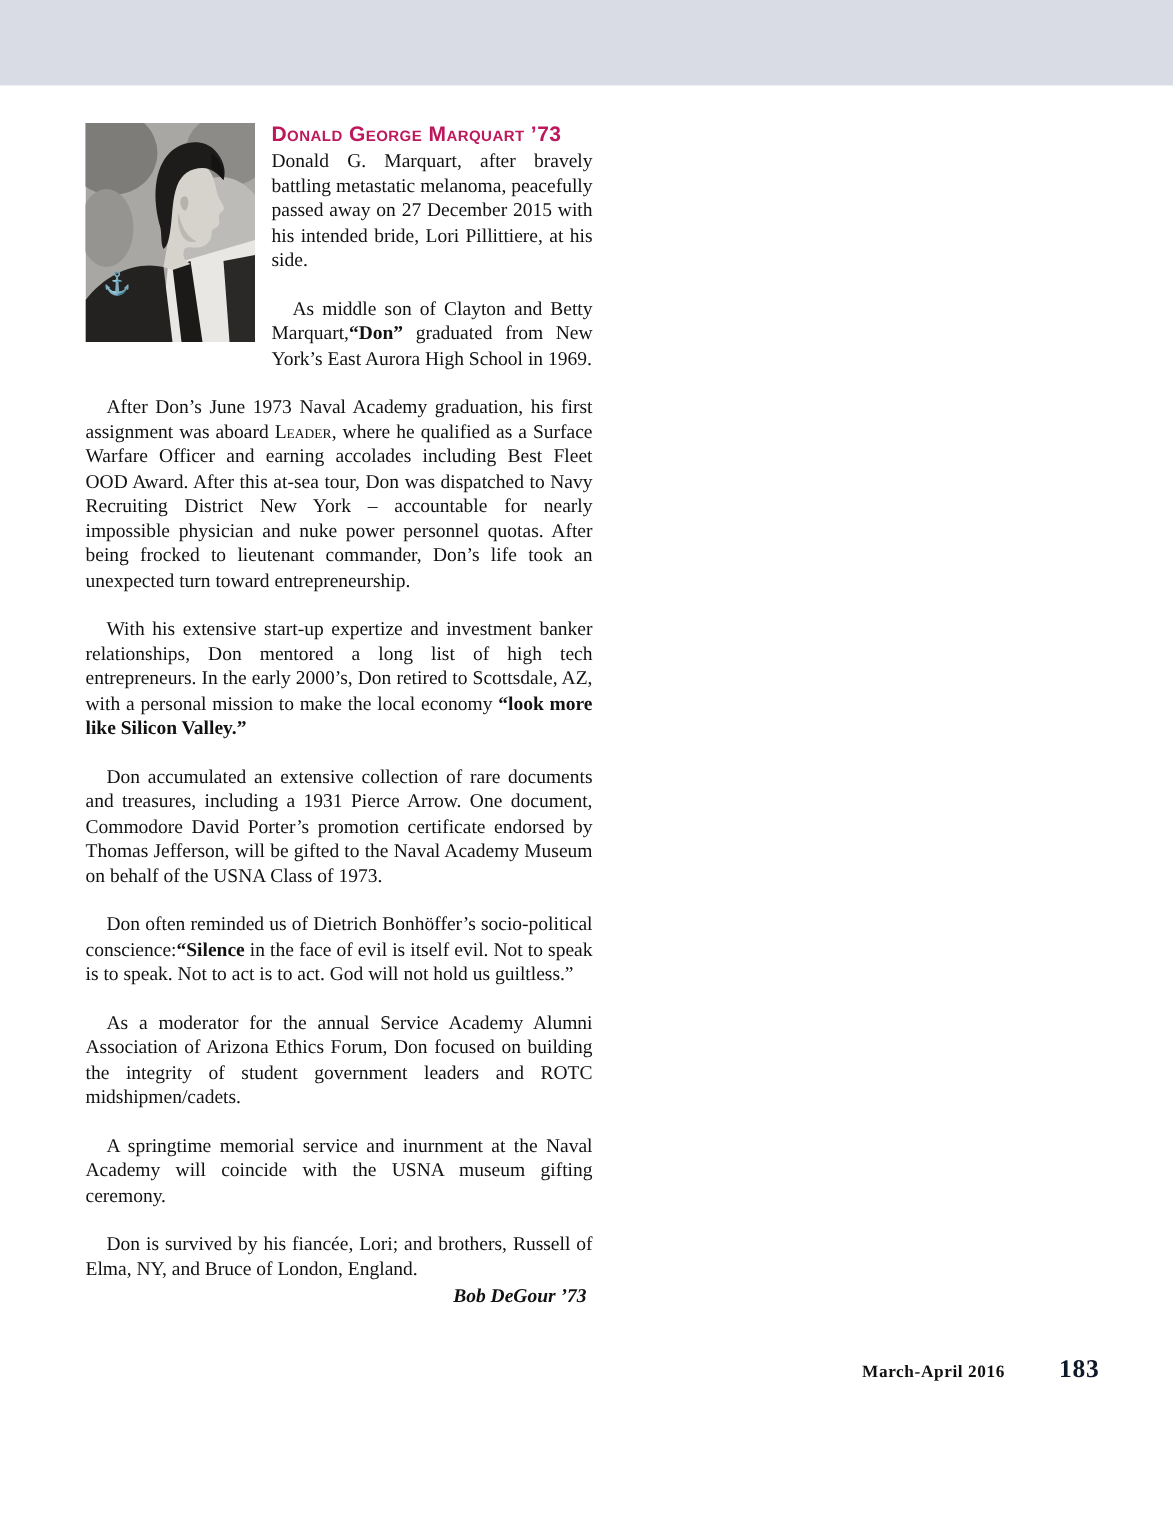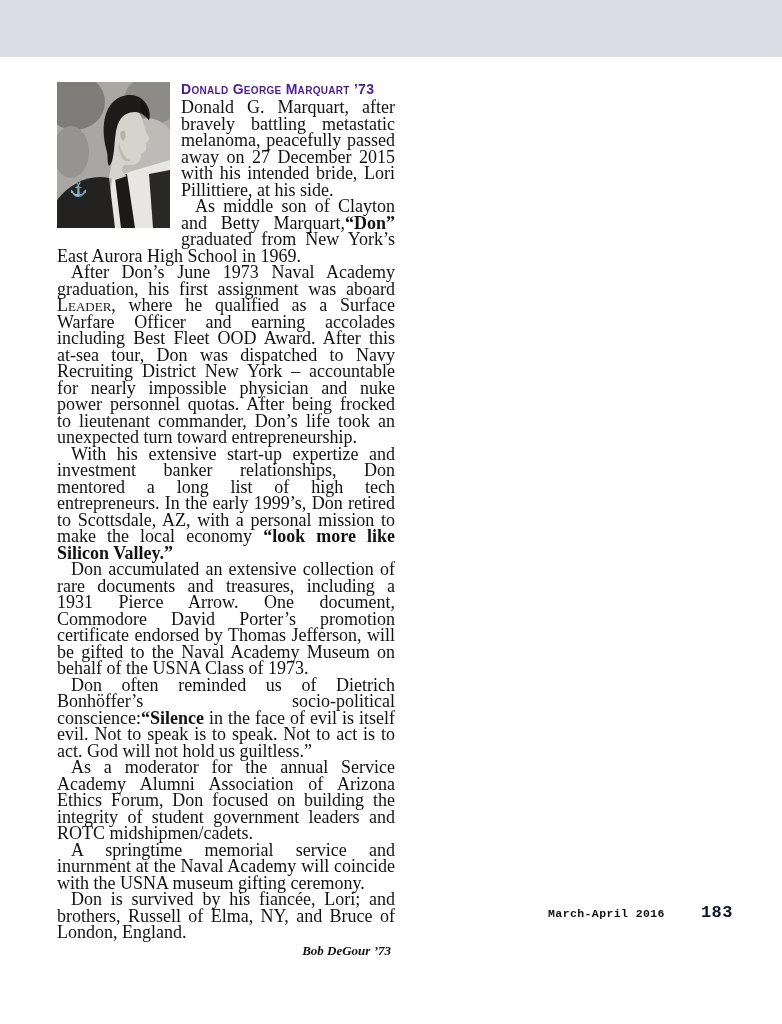--- a/index.html
+++ b/index.html
@@ -4,30 +4,30 @@
 <style>
   html,body{margin:0;padding:0;background:#ffffff;}
   .page{position:relative;width:782px;height:1024px;background:#ffffff;overflow:hidden;
         font-family:"Liberation Serif", serif;color:#121212;}
   .header-bar{position:absolute;left:0;top:0;width:782px;height:57px;background:#d9dbe5;}
   .article{position:absolute;left:57px;top:82px;width:338px;}
   .photo-wrap{float:left;width:113px;height:146px;margin:0 11px 5px 0;}
   .photo-wrap svg{display:block;width:113px;height:146px;}
   .article-title{font-family:"Liberation Sans", sans-serif;font-weight:bold;
         font-variant:small-caps;font-size:14px;line-height:15px;letter-spacing:.3px;
-        color:#4c1d95;margin:0 0 2px 0;}
-  .para{margin:0;font-size:18px;line-height:16.5px;text-align:justify;}
-  .para.indent{text-indent:14px;}
+        color:#be185d;margin:0 0 2px 0;}
+  .para{margin:0;font-size:13px;line-height:16.5px;text-align:justify;}
+  .para.indent{text-indent:14px;margin-top:16px;}
   .para .b{font-weight:bold;}
   .para .sc{font-variant:small-caps;}
   .signature{margin-top:1px;text-align:right;font-weight:bold;font-style:italic;
         font-size:13px;line-height:17px;padding-right:4px;}
   .footer{position:absolute;left:57px;top:903px;width:676px;display:flex;
         justify-content:flex-end;align-items:baseline;gap:36px;
-        font-family:Liberation Mono, monospace;font-weight:bold;}
+        font-family:Liberation Serif, serif;font-weight:bold;}
   .footer-issue{font-size:11.5px;letter-spacing:.4px;color:#111111;}
   .footer-page{font-size:17px;color:#0f172a;letter-spacing:.5px;}
 </style>
 </head>
 <body>
 
 <div class="page">
 
   <div class="header-bar"></div>
 
@@ -67,21 +67,21 @@
         <text x="12" y="112" font-size="15" fill="#f2f0ec">⚓</text>
       </svg>
     </div>
 
     <h1 class="article-title">Donald George Marquart ’73</h1>
 
     <div id="article-body">
         <p class="para"><span>Donald G. Marquart, after bravely battling metastatic melanoma, peacefully passed away on 27 December 2015 with his intended bride, Lori Pillittiere, at his side.</span></p>
         <p class="para indent"><span>As middle son of Clayton and Betty Marquart,</span><span class="b">“Don”</span><span> graduated from New York’s East Aurora High School in 1969.</span></p>
         <p class="para indent"><span>After Don’s June 1973 Naval Academy graduation, his first assignment was aboard </span><span class="sc">Leader</span><span>, where he qualified as a Surface Warfare Officer and earning accolades including Best Fleet OOD Award. After this at-sea tour, Don was dispatched to Navy Recruiting District New York – accountable for nearly impossible physician and nuke power personnel quotas. After being frocked to lieutenant commander, Don’s life took an unexpected turn toward entrepreneurship.</span></p>
-        <p class="para indent"><span>With his extensive start-up expertize and investment banker relationships, Don mentored a long list of high tech entrepreneurs. In the early 1999’s, Don retired to Scottsdale, AZ, with a personal mission to make the local economy </span><span class="b">“look more like Silicon Valley.”</span></p>
+        <p class="para indent"><span>With his extensive start-up expertize and investment banker relationships, Don mentored a long list of high tech entrepreneurs. In the early 2000’s, Don retired to Scottsdale, AZ, with a personal mission to make the local economy </span><span class="b">“look more like Silicon Valley.”</span></p>
         <p class="para indent"><span>Don accumulated an extensive collection of rare documents and treasures, including a 1931 Pierce Arrow. One document, Commodore David Porter’s promotion certificate endorsed by Thomas Jefferson, will be gifted to the Naval Academy Museum on behalf of the USNA Class of 1973.</span></p>
         <p class="para indent"><span>Don often reminded us of Dietrich Bonhöffer’s socio-political conscience:</span><span class="b">“Silence</span><span> in the face of evil is itself evil. Not to speak is to speak. Not to act is to act. God will not hold us guiltless.”</span></p>
         <p class="para indent"><span>As a moderator for the annual Service Academy Alumni Association of Arizona Ethics Forum, Don focused on building the integrity of student government leaders and ROTC midshipmen/cadets.</span></p>
         <p class="para indent"><span>A springtime memorial service and inurnment at the Naval Academy will coincide with the USNA museum gifting ceremony.</span></p>
         <p class="para indent"><span>Don is survived by his fiancée, Lori; and brothers, Russell of Elma, NY, and Bruce of London, England.</span></p>
       </div>
 
     <div class="signature">Bob DeGour ’73</div>
   </div>
 

